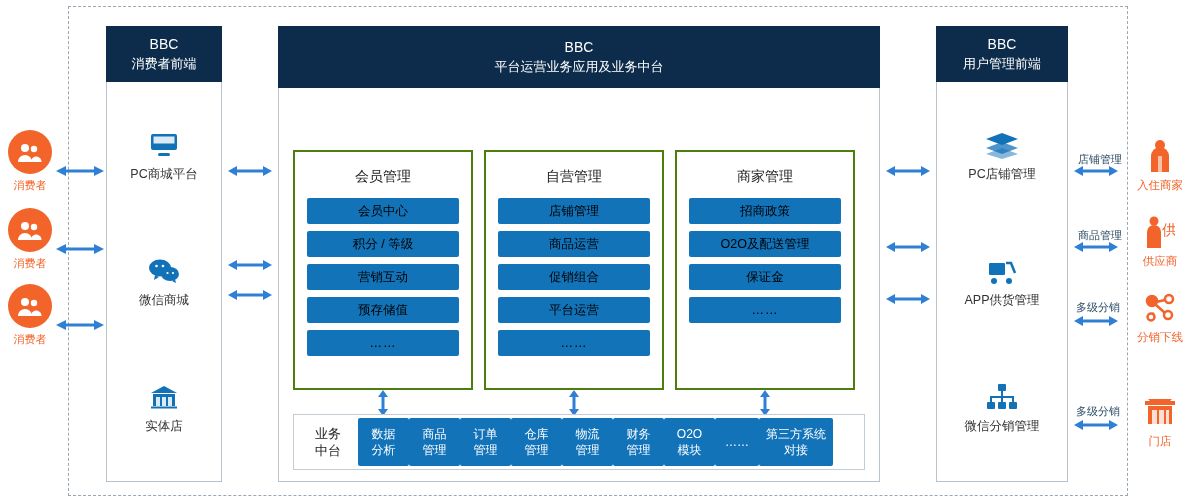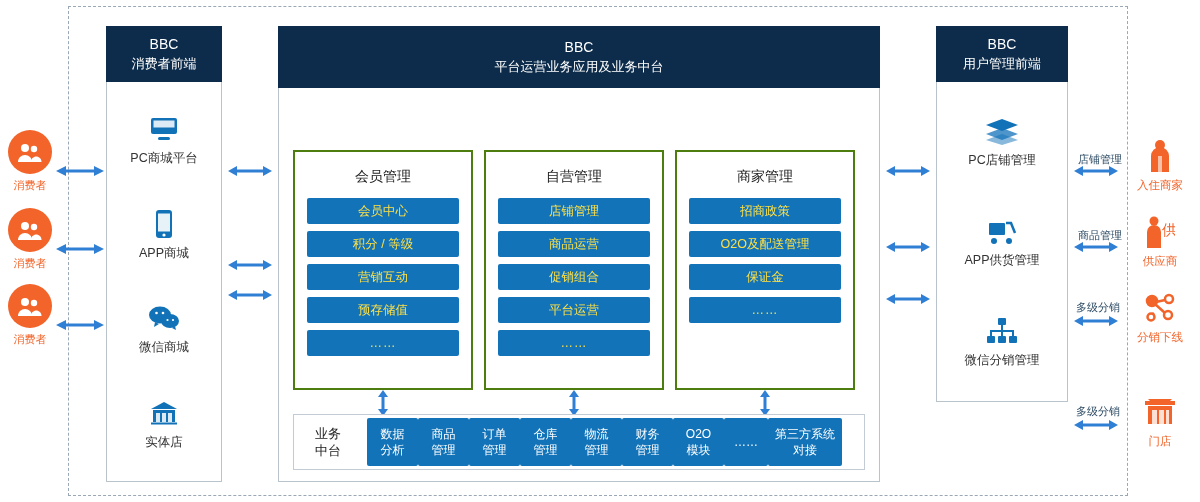--- a/index.html
+++ b/index.html
@@ -60,55 +60,55 @@
     align-items:center; padding:10px 3px;
   }
   .chan { text-align:center; }
   .chan .ic { height:34px; display:flex; align-items:center; justify-content:center; color:#1272b8; }
   .chan .tx { font-size:12.5px; color:#333; margin-top:4px; white-space:nowrap; }
 
   
   #usermgmt-panel { left:936px; top:26px; width:132px; height:456px; border:none; background:transparent; }
   #usermgmt-panel .panel-head { width:132px; height:56px; }
   #usermgmt-panel .body {
-    border:1px solid #b9c3cc; border-top:none; height:320px; box-sizing:border-box;
+    border:1px solid #b9c3cc; border-top:none; height:400px; box-sizing:border-box;
     background:#fff; display:flex; flex-direction:column; justify-content:space-around;
     align-items:center; padding:10px 0;
   }
 
   
   #center-panel { left:278px; top:26px; width:602px; height:456px; border:none; }
   #center-panel .panel-head { width:602px; height:62px; }
   #center-panel .body {
     border:1px solid #b9c3cc; border-top:none; height:394px; box-sizing:border-box;
     background:#fff; position:relative;
   }
 
   
   .modcard {
     position:absolute; top:62px; width:180px; height:240px;
     border:2px solid #4d7c0f; box-sizing:border-box; background:#fff;
     padding:10px 12px;
   }
   .modcard .title { text-align:center; font-size:14px; color:#222; margin:6px 0 12px; }
   .chip {
-    background:#1273b9; color:#fde047; font-size:12.5px;
+    background:#1273b9; color:#000000; font-size:12.5px;
     height:26px; line-height:26px; text-align:center;
     margin-bottom:7px; border-radius:2px;
   }
   .chip.dots { letter-spacing:1px; }
 
   
   .strip {
     position:absolute; left:14px; top:326px; width:572px; height:56px;
     border:1px solid #c3ccd4; box-sizing:border-box; background:#fff;
     display:flex; align-items:center; padding:0 8px;
   }
   .strip .lead { font-size:13px; color:#222; width:52px; text-align:center; line-height:17px; }
-  .strip .cells { display:flex; margin-left:13px; }
+  .strip .cells { display:flex; margin-left:4px; }
   .cell {
     background:#1273b9; color:#fff; font-size:12px; border-radius:2px;
     width:51px; height:48px; display:flex; flex-direction:column;
     align-items:center; justify-content:center; line-height:16px; text-align:center;
   }
   .cell.wide { width:74px; }
   .cell.narrow { width:44px; }
 
   
   .rlabel {
@@ -199,30 +199,20 @@
         <div class="ic">
           <svg width="30" height="26" viewBox="0 0 30 26" fill="#1272b8">
             <rect x="2" y="2" width="26" height="16" rx="2"></rect>
             <rect x="4.5" y="4.5" width="21" height="7" fill="#fff" opacity="0.85"></rect>
             <rect x="9" y="21" width="12" height="3" rx="1.5"></rect>
           </svg>
         </div>
         <div class="tx">PC商城平台</div>
       </div>
 
-      <div class="chan">
-        <div class="ic">
-          <svg width="20" height="30" viewBox="0 0 20 30" fill="#1272b8">
-            <rect x="2" y="1" width="16" height="28" rx="3"></rect>
-            <rect x="4" y="4.5" width="12" height="18" fill="#fff" opacity="0.9"></rect>
-            <circle cx="10" cy="26" r="1.6" fill="#fff"></circle>
-          </svg>
-        </div>
-        <div class="tx">APP商城</div>
-      </div>
 
       <div class="chan">
         <div class="ic">
           <svg width="32" height="26" viewBox="0 0 32 26" fill="#1272b8">
             <ellipse cx="12" cy="10" rx="11" ry="8.5"></ellipse>
             <polygon points="7,17 6,22 11,19"></polygon>
             <ellipse cx="22" cy="16" rx="9" ry="7" fill="#1272b8"></ellipse>
             <polygon points="27,21 28,25 24,23"></polygon>
             <circle cx="8.5" cy="8" r="1.3" fill="#fff"></circle>
             <circle cx="15" cy="8" r="1.3" fill="#fff"></circle>

